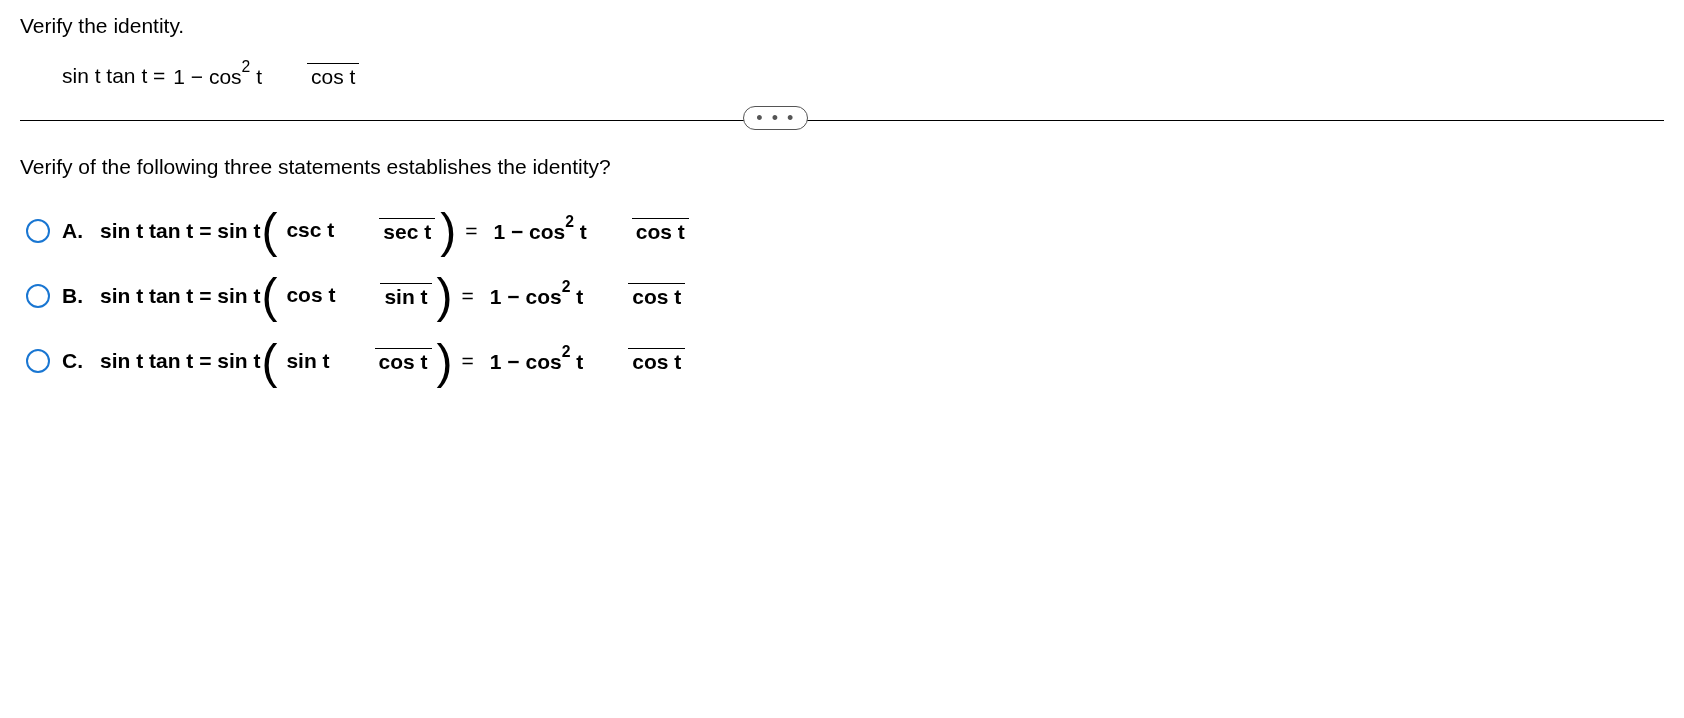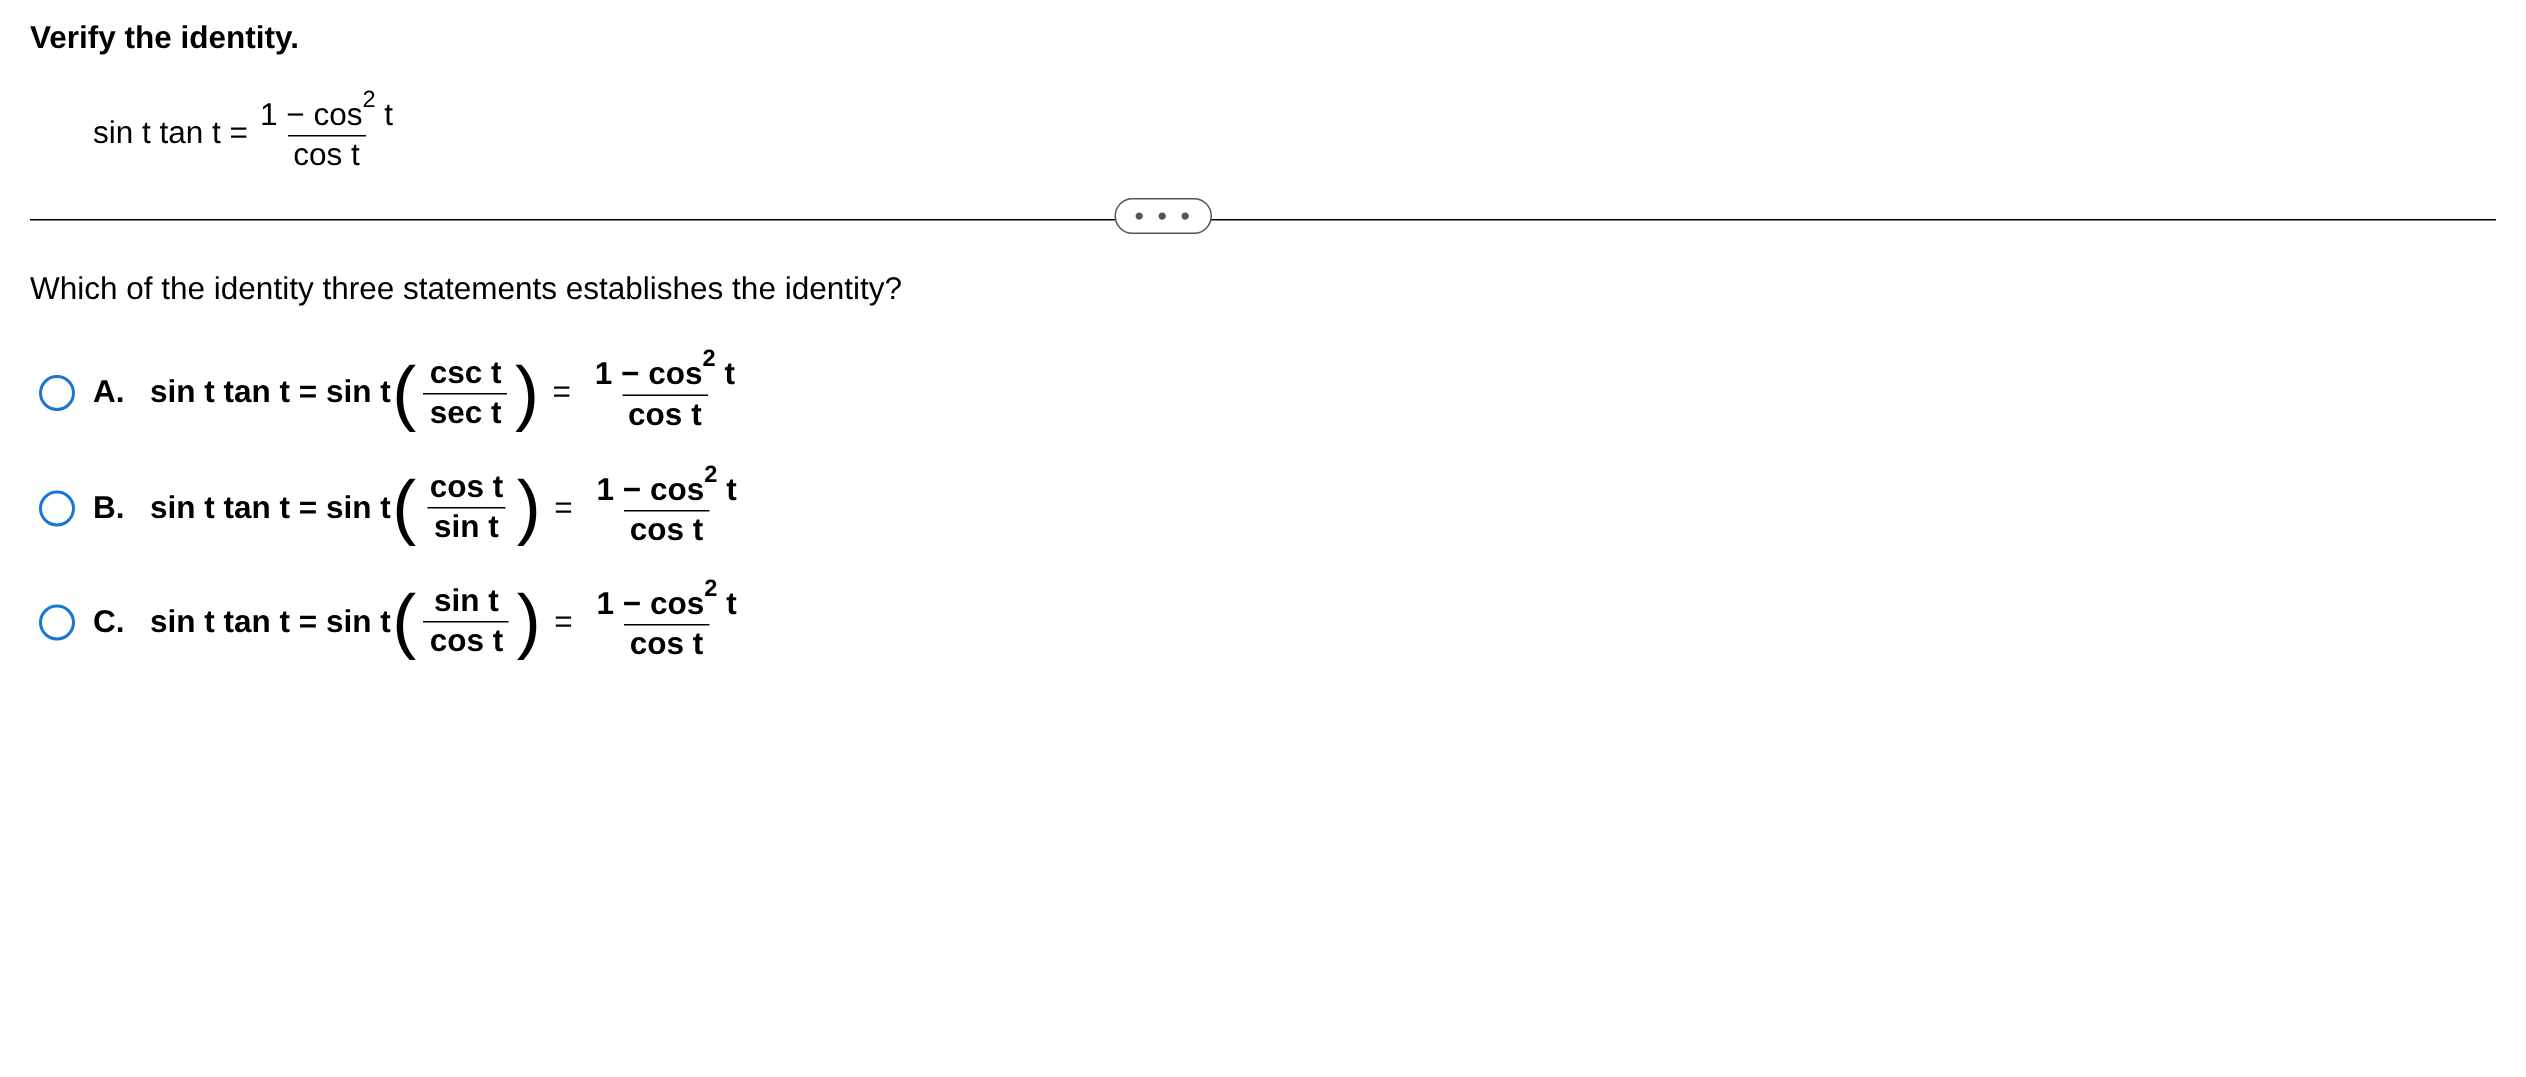--- a/index.html
+++ b/index.html
@@ -5,21 +5,20 @@
   body {
     font-family: Arial, Helvetica, sans-serif;
     font-size: 21px;
     color: #000;
     margin: 0;
     padding: 14px 20px;
     background: #fff;
   }
   .instruction {
     margin-bottom: 18px;
-    font-weight: bold;
   }
   .identity-expr {
     margin: 6px 0 30px 42px;
     display: inline-flex;
     align-items: center;
     font-weight: normal;
   }
   .divider-wrap {
     position: relative;
     margin-bottom: 34px;
@@ -65,25 +64,26 @@
     margin-right: 10px;
     min-width: 28px;
   }
   .expr {
     display: inline-flex;
     align-items: center;
     font-weight: bold;
   }
   .frac {
     display: inline-flex;
-    flex-direction: column;
+    flex-direction: row;
     align-items: center;
     vertical-align: middle;
     margin: 0 4px;
     line-height: 1.15;
+    gap: 41px;
   }
   .frac .num {
     padding: 0 4px 1px 4px;
   }
   .frac .den {
     border-top: 1.5px solid #000;
     padding: 1px 4px 0 4px;
   }
   .bigparen {
     font-size: 48px;
@@ -117,21 +117,21 @@
     </span>
     <span class="den">cos  t</span>
   </span>
 </div>
 
 <div class="divider-wrap">
   <hr class="divider-line">
   <div class="divider-pill">• • •</div>
 </div>
 
-<div class="question">Which of the identity three statements establishes the identity?</div>
+<div class="question">Verify of the following three statements establishes the identity?</div>
 
 
 <div class="choice-row">
   <div class="radio"></div>
   <span class="choice-label">A.</span>
   <span class="expr">
     <span>sin  t tan  t = sin  t</span>
     <span class="bigparen">(</span>
     <span class="frac">
       <span class="num">csc  t</span>

